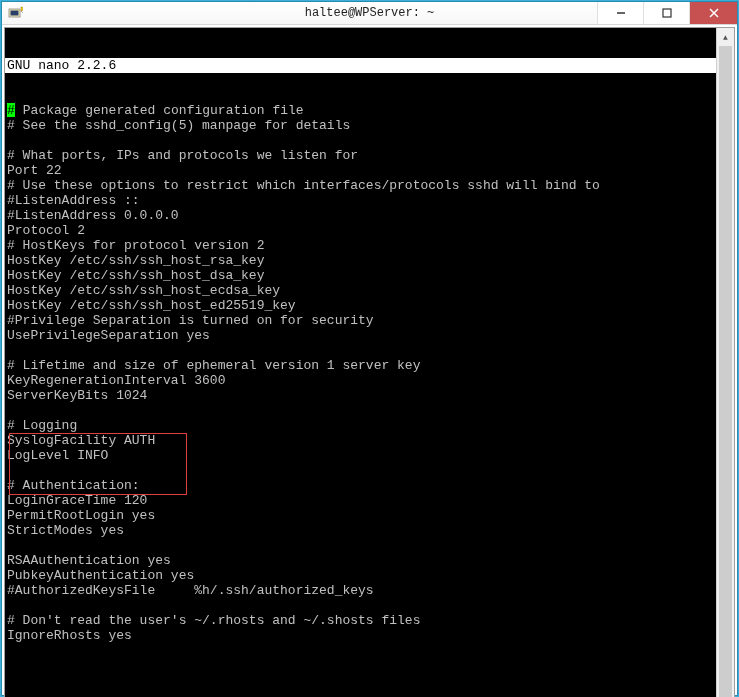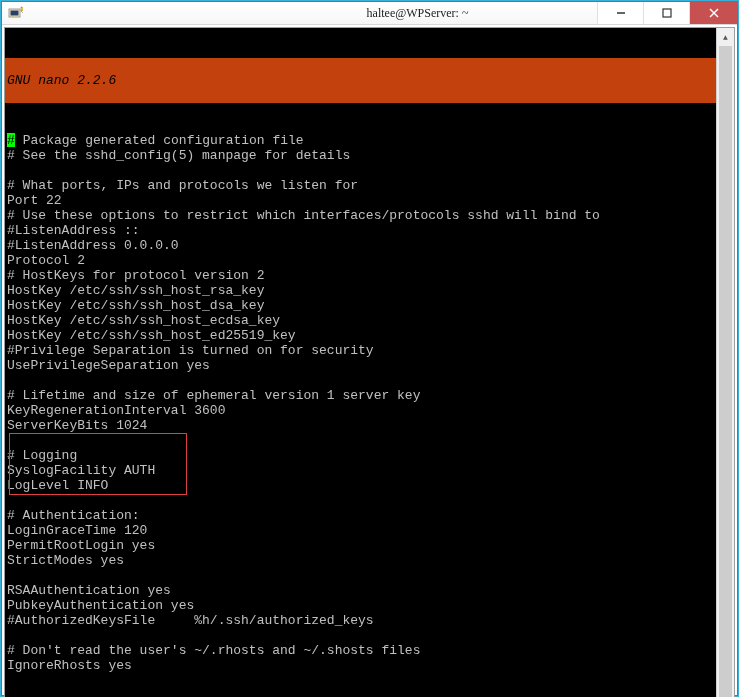--- a/index.html
+++ b/index.html
@@ -31,24 +31,23 @@
   .titlebar-icon {
     width: 16px;
     height: 16px;
     margin-left: 6px;
     display: inline-block;
   }
   .titlebar-title {
     position: absolute;
     left: 50%;
     transform: translateX(-50%);
-    font-family: Liberation Serif, serif;
+    font-family: Liberation Mono, monospace;
     font-size: 12px;
     color: #222;
-    margin-left: 48px;
   }
   .title-controls {
     margin-left: auto;
     display: flex;
     height: 22px;
   }
   .ctrl-btn {
     width: 46px;
     height: 22px;
     display: flex;
@@ -104,25 +103,24 @@
     left: 0; right: 0;
     height: 18px;
     display: flex;
     align-items: center;
     justify-content: center;
     color: #555;
     font-size: 8px;
   }
   .scroll-arrow.up { top: 0; }
   .nano-header {
-    background: #c2410c;
+    background: #ffffff;
     color: #000;
-    padding: 15px 2px;
+    padding: 0 2px;
     display: flex;
-    font-style: italic;
   }
   .nano-header .left { margin-right: 70px; }
   .terminal-body {
     padding: 0 2px;
   }
   .terminal-body .line {
     height: 15px;
   }
   .cursor {
     background: #00ff00;

